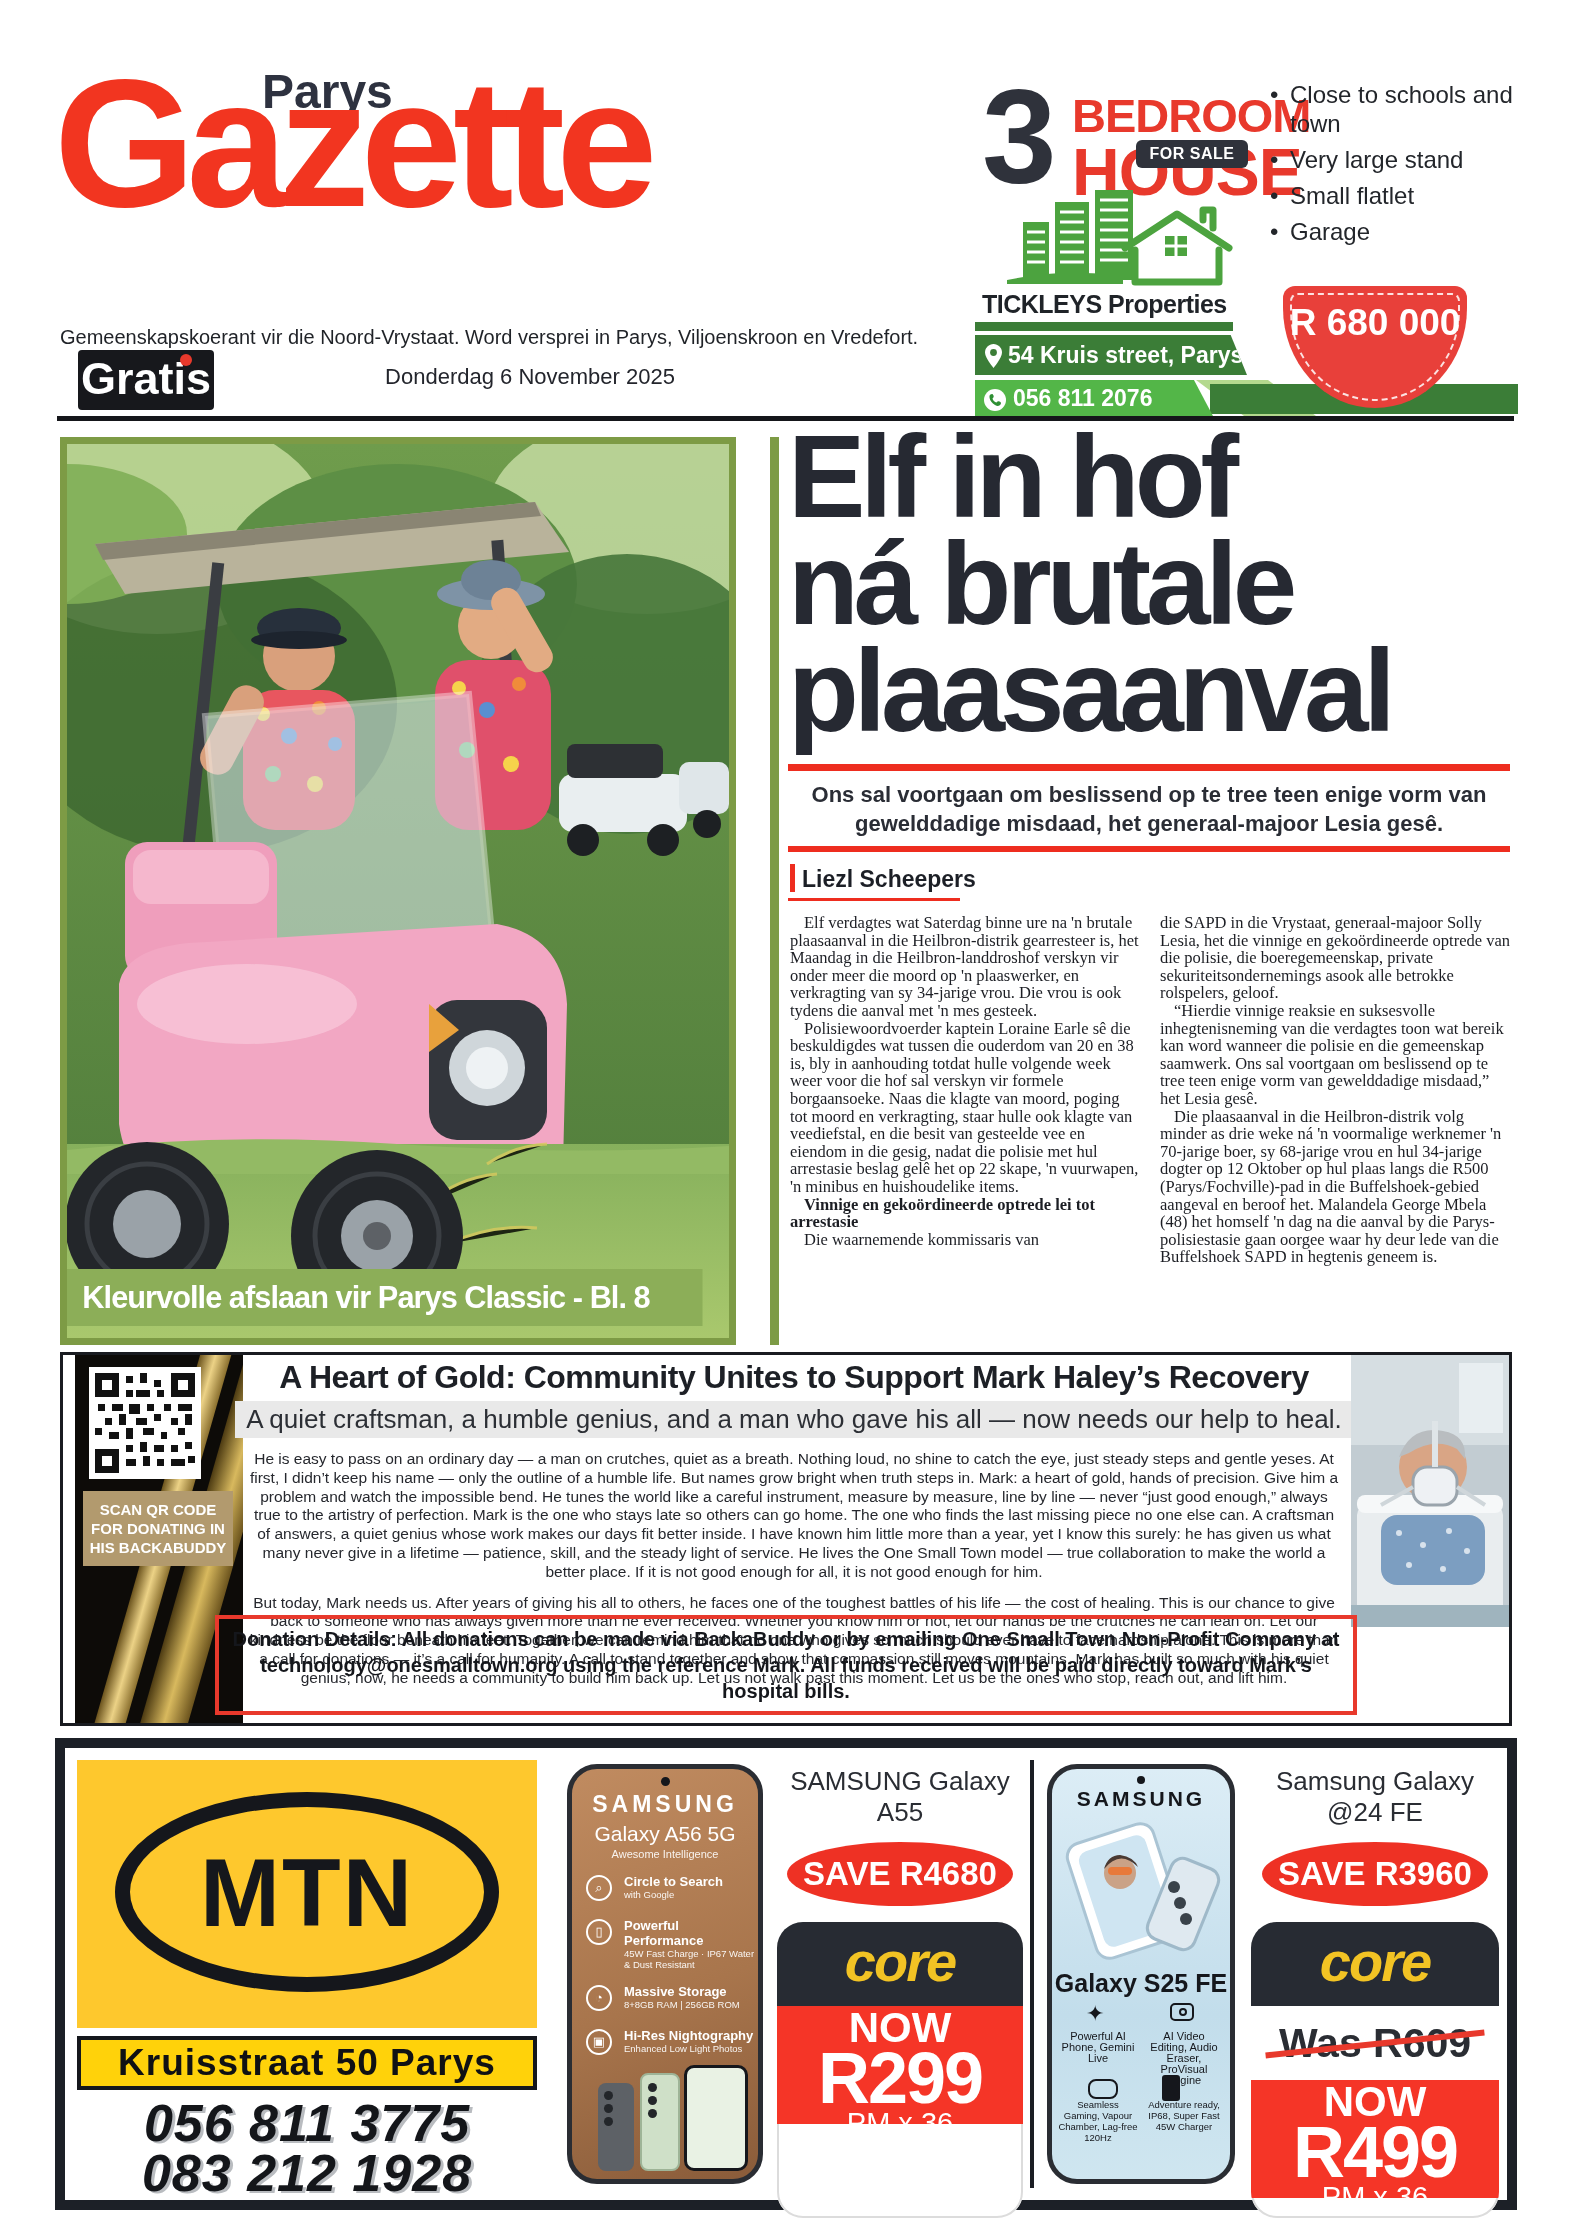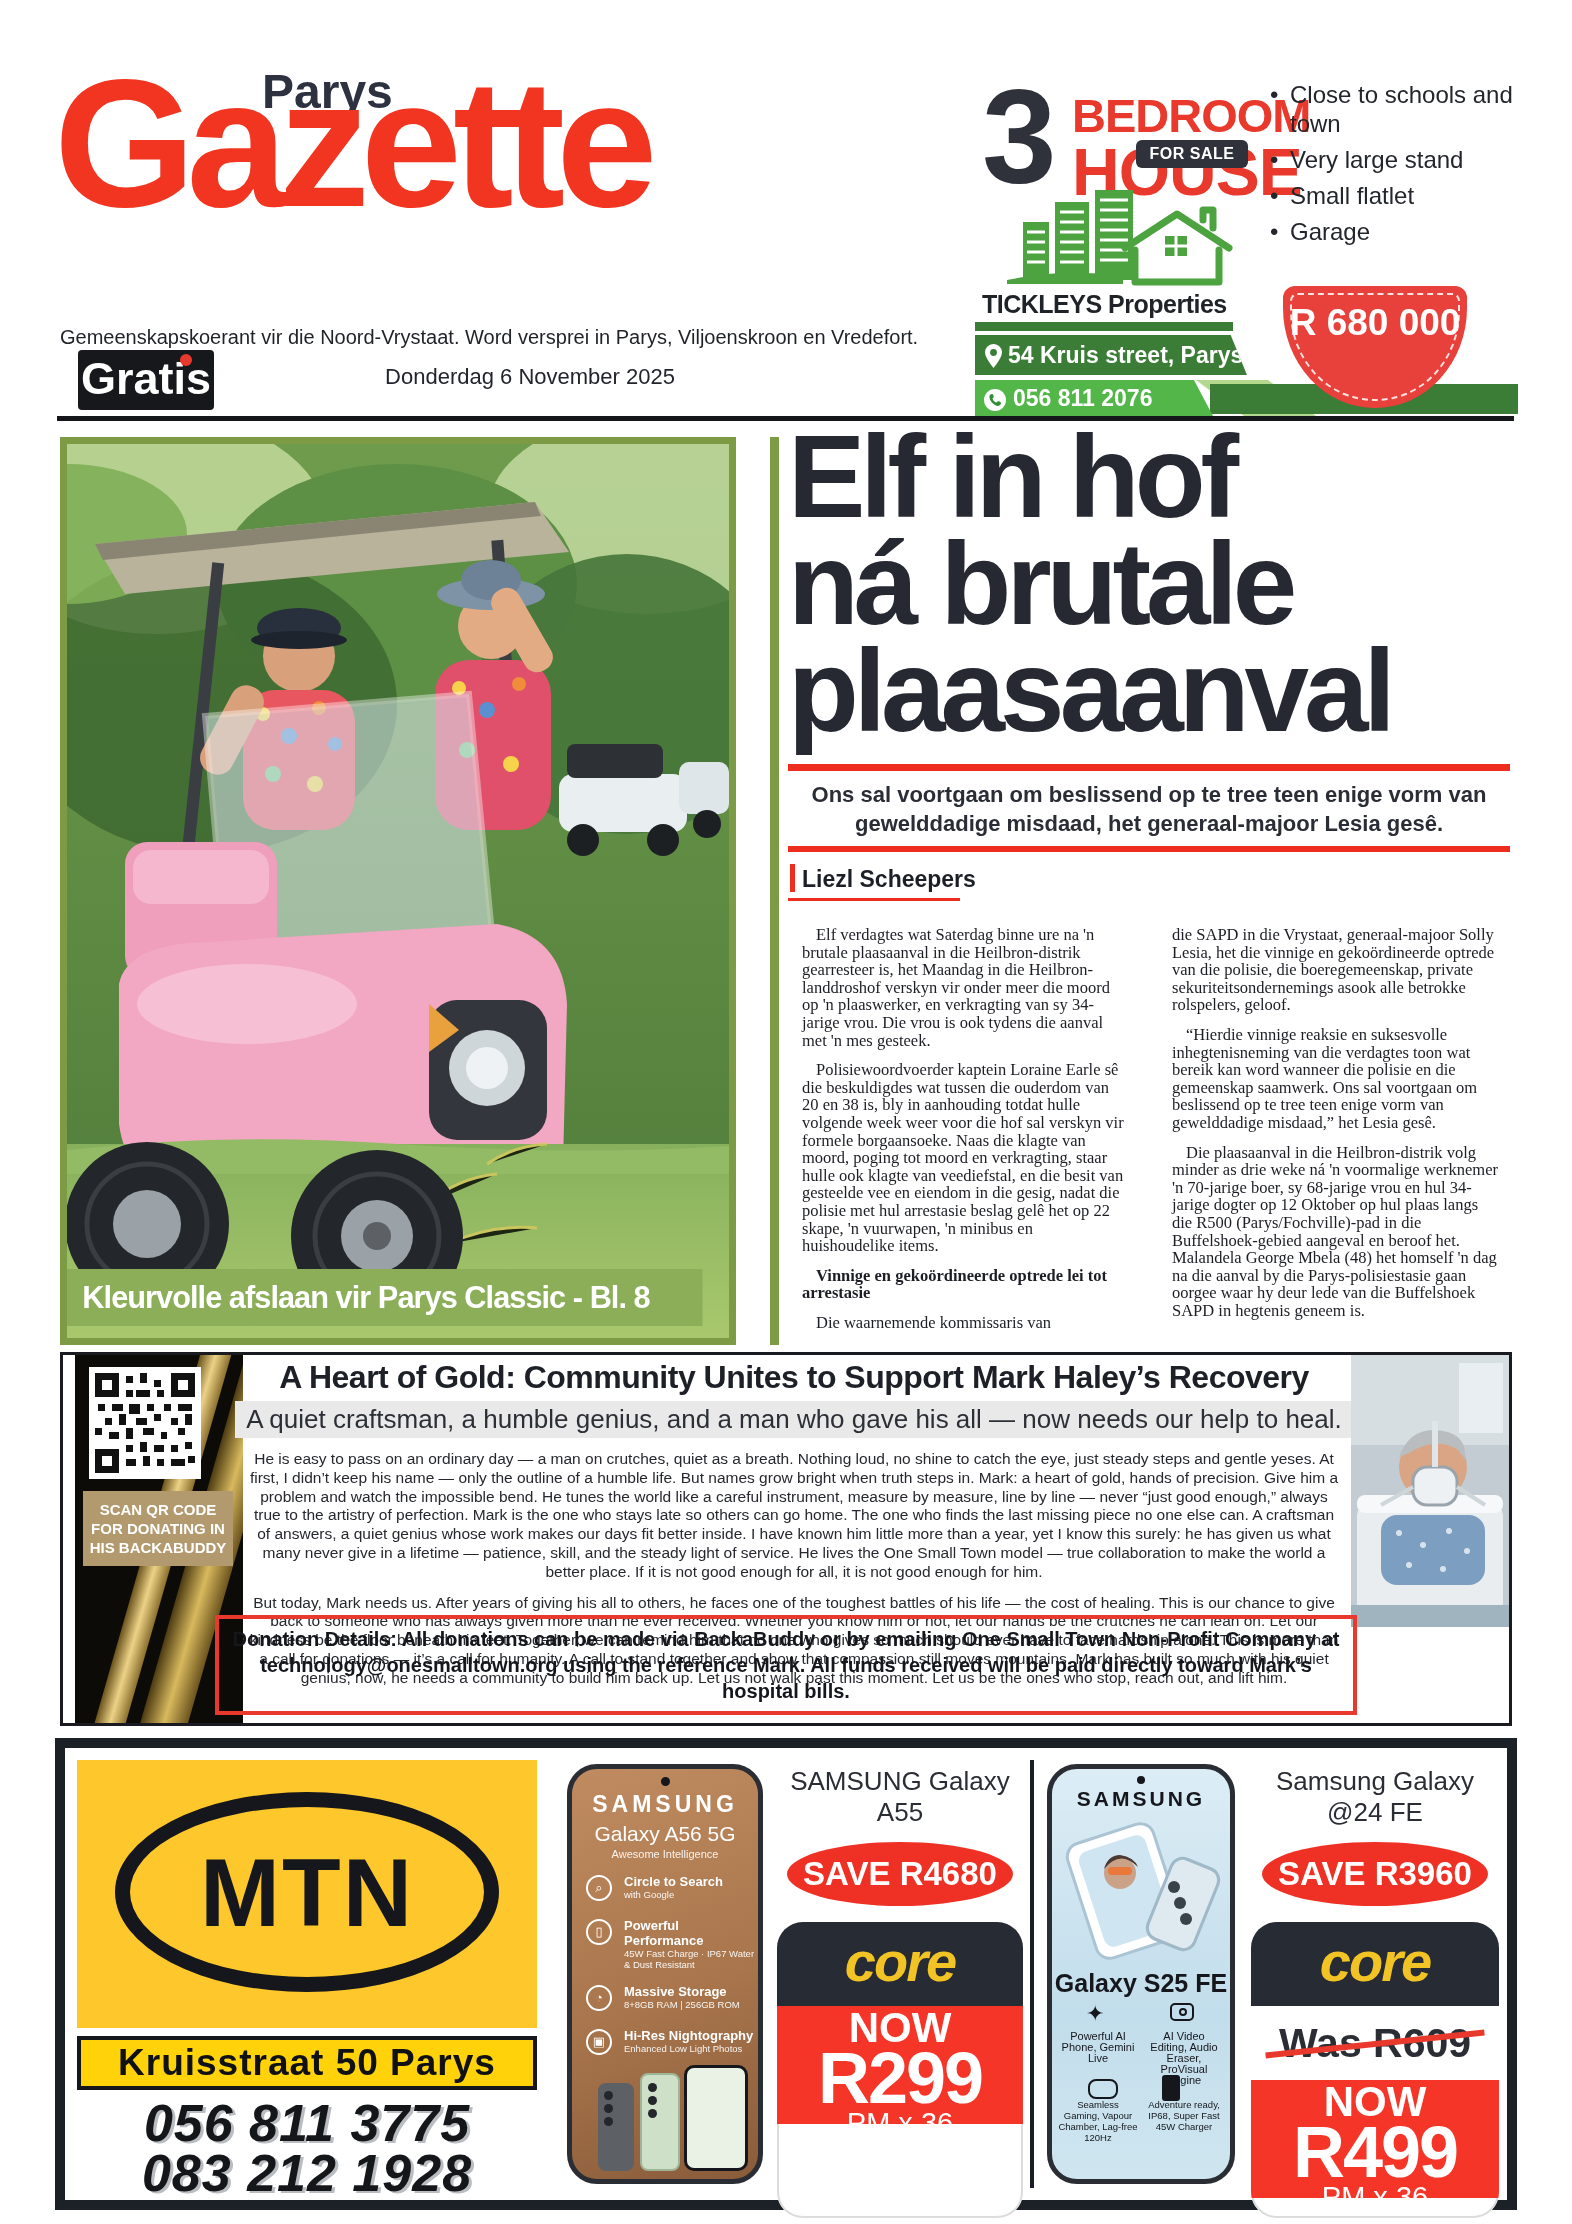--- a/index.html
+++ b/index.html
@@ -56,21 +56,21 @@
   .standfirst{left:788px;top:780px;width:722px;text-align:center;font-size:22px;font-weight:bold;
               color:#2a2d35;line-height:29px;}
   .rule-red2{left:788px;top:846px;width:722px;height:6px;background:#ee2d1f;}
   .byline{left:790px;top:866px;font-size:23px;font-weight:bold;color:#1c1f26;}
   .byline-bar{left:790px;top:864px;width:5px;height:28px;background:#ee2d1f;}
   .byline span{margin-left:12px;}
   .byline-rule{left:788px;top:898px;width:172px;height:3px;background:#ee2d1f;}
   .bodycol{font-family:"Liberation Serif",serif;font-size:16.5px;line-height:17.6px;color:#1c1e24;}
   .col1{left:790px;top:914px;width:350px;}
   .col2{left:1160px;top:914px;width:352px;}
-  .bodycol p{margin:12px;text-indent:14px;}
+  .bodycol p{margin:0;text-indent:14px;}
   .bodycol p.noindent{text-indent:0;}
   .bodycol p.bold{font-weight:bold;text-indent:14px;}
 
   
   .appeal{left:60px;top:1352px;width:1452px;height:374px;border:3px solid #191b20;box-sizing:border-box;background:#fff;}
   .gold-panel{position:absolute;left:12px;top:0;width:168px;height:100%;background:#0d0b08;overflow:hidden;}
   .gold-ribbon1{position:absolute;left:58px;top:-40px;width:30px;height:150%;transform:rotate(16deg);
       background:linear-gradient(90deg,#6b531d,#ecd286,#8a6f2e);} 
   .gold-ribbon2b{position:absolute;left:104px;top:-40px;width:46px;height:150%;transform:rotate(16deg);
       background:linear-gradient(90deg,#4d3b12,#d8b95e,#6b531d);}

